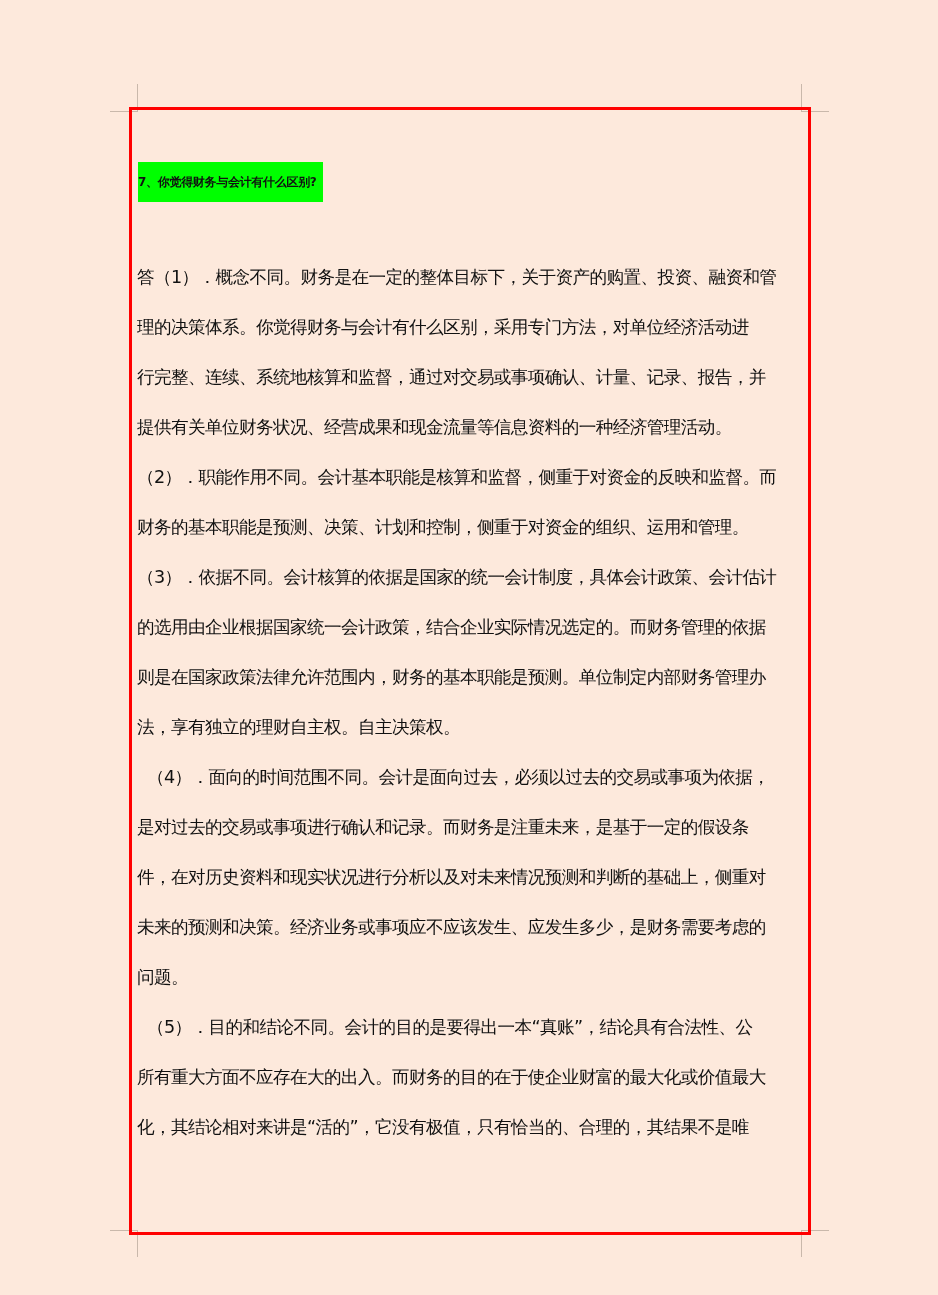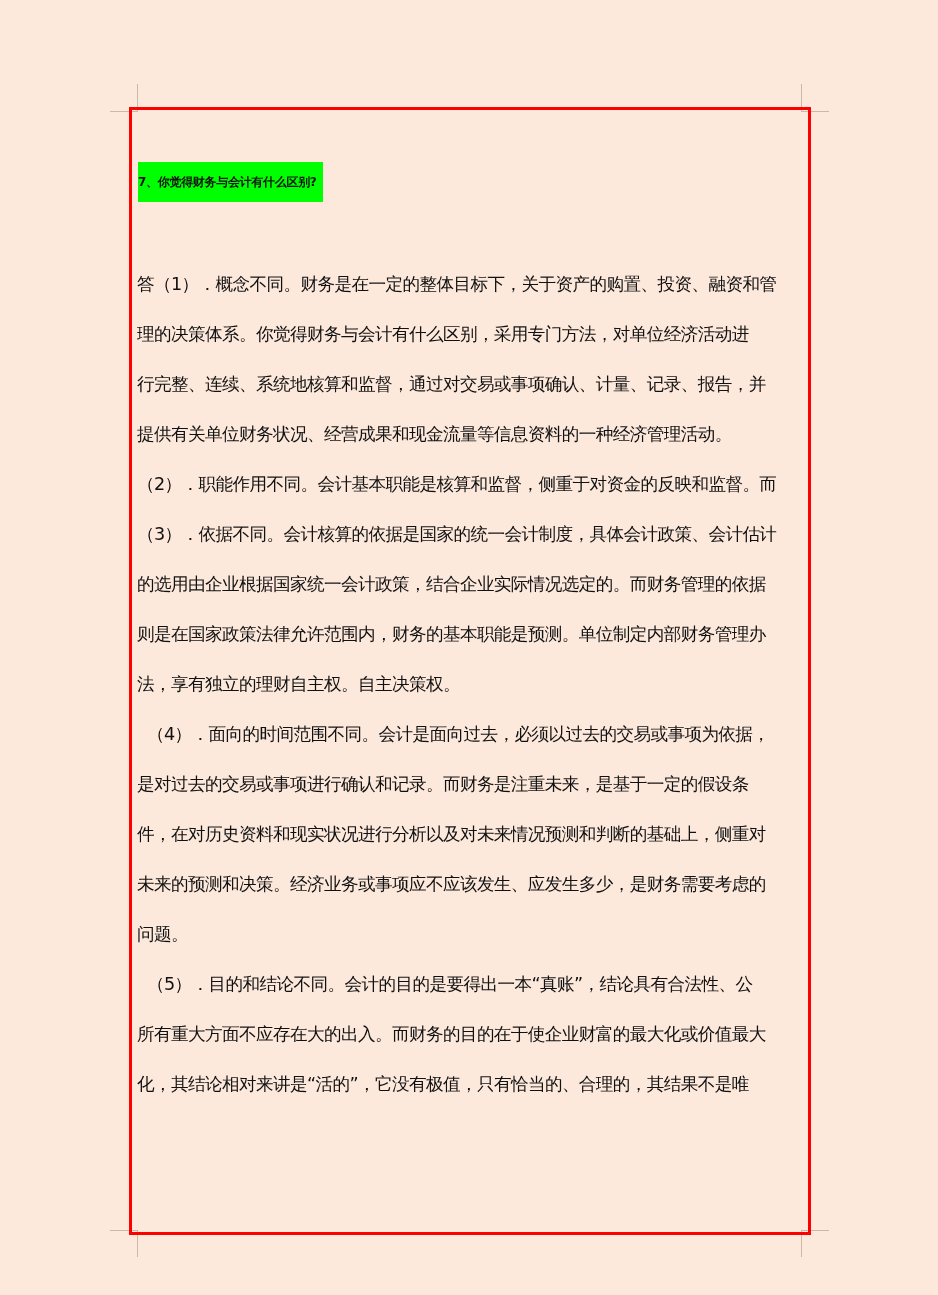--- a/index.html
+++ b/index.html
@@ -39,21 +39,21 @@
     font-weight: bold;
     font-size: 12px;
     line-height: 48px;
     white-space: nowrap;
     letter-spacing: -0.3px;
   }
   .heading span { display: inline-block; transform: translateY(-4px); }
   .body-text {
     position: absolute;
     left: 137px;
-    top: 259px;
+    top: 252px;
     width: 670px;
   }
   .line {
     height: 50px;
     line-height: 50px;
     font-size: 17.6px;
     white-space: nowrap;
     letter-spacing: -0.6px;
   }
 </style>
@@ -75,20 +75,21 @@
 <div class="page-frame"></div>
 
 <div class="heading"><span>7、你觉得财务与会计有什么区别?</span></div>
 
 <div class="body-text">
   <div class="line">答（1）．概念不同。财务是在一定的整体目标下，关于资产的购置、投资、融资和管</div>
   <div class="line">理的决策体系。你觉得财务与会计有什么区别，采用专门方法，对单位经济活动进</div>
   <div class="line">行完整、连续、系统地核算和监督，通过对交易或事项确认、计量、记录、报告，并</div>
   <div class="line">提供有关单位财务状况、经营成果和现金流量等信息资料的一种经济管理活动。</div>
   <div class="line">（2）．职能作用不同。会计基本职能是核算和监督，侧重于对资金的反映和监督。而</div>
+  <div class="line">财务的基本职能是预测、决策、计划和控制，侧重于对资金的组织、运用和管理。</div>
   <div class="line">（3）．依据不同。会计核算的依据是国家的统一会计制度，具体会计政策、会计估计</div>
   <div class="line">的选用由企业根据国家统一会计政策，结合企业实际情况选定的。而财务管理的依据</div>
   <div class="line">则是在国家政策法律允许范围内，财务的基本职能是预测。单位制定内部财务管理办</div>
   <div class="line">法，享有独立的理财自主权。自主决策权。</div>
   <div class="line" style="white-space:pre;">  （4）．面向的时间范围不同。会计是面向过去，必须以过去的交易或事项为依据，</div>
   <div class="line">是对过去的交易或事项进行确认和记录。而财务是注重未来，是基于一定的假设条</div>
   <div class="line">件，在对历史资料和现实状况进行分析以及对未来情况预测和判断的基础上，侧重对</div>
   <div class="line">未来的预测和决策。经济业务或事项应不应该发生、应发生多少，是财务需要考虑的</div>
   <div class="line">问题。</div>
   <div class="line" style="white-space:pre;">  （5）．目的和结论不同。会计的目的是要得出一本“真账”，结论具有合法性、公</div>

